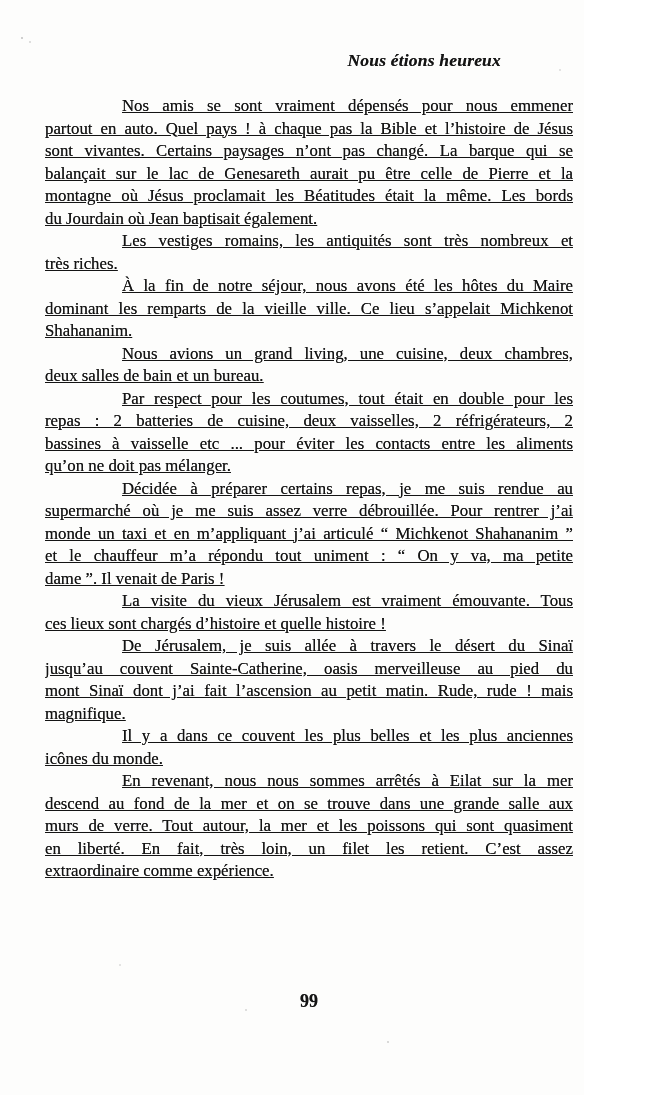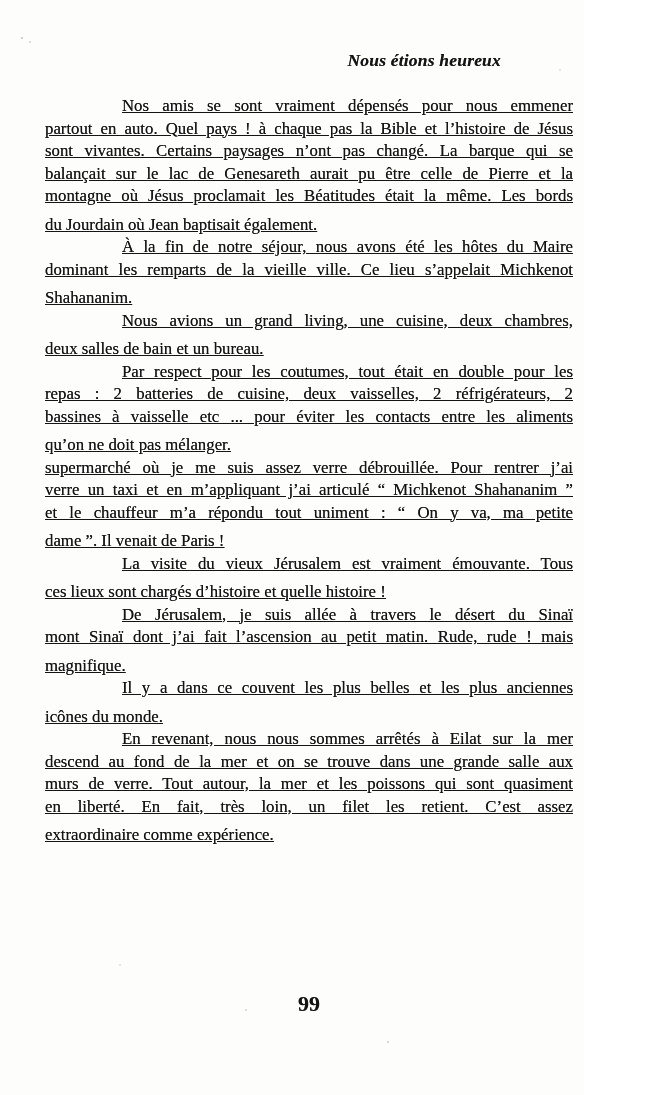--- a/index.html
+++ b/index.html
@@ -50,28 +50,28 @@
   }
   .para { margin: 0; padding: 0; }
   .line {
     text-align: justify;
     text-align-last: justify;
     white-space: normal;
     overflow: hidden;
     height: 22.5px;
   }
   .line.first { padding-left: 77px; }
-  .line.last  { text-align-last: left; margin-top: 6px; }
+  .line.last  { text-align-last: left; }
   .page-number {
     position: absolute;
     top: 991px;
     left: 45px;
     width: 528px;
     text-align: center;
-    font-size: 22px;
+    font-size: 18px;
     font-weight: 700;
     text-shadow: 0 0 0.4px rgba(0,0,0,0.6);
   }
 </style>
 </head>
 <body>
 
 <div class="page">
 
   <div class="running-header">Nous étions heureux</div>
@@ -79,46 +79,52 @@
   <div class="body-block">
       <div class="para">
         <div class="line first">Nos amis se sont vraiment dépensés pour nous emmener</div>
         <div class="line">partout en auto. Quel pays ! à chaque pas la Bible et l’histoire de Jésus</div>
         <div class="line">sont vivantes. Certains paysages n’ont pas changé. La barque qui se</div>
         <div class="line">balançait sur le lac de Genesareth aurait pu être celle de Pierre et la</div>
         <div class="line">montagne où Jésus proclamait les Béatitudes était la même. Les bords</div>
         <div class="line last">du Jourdain où Jean baptisait également.</div>
       </div>
       <div class="para">
+        <div class="line first">Les vestiges romains, les antiquités sont très nombreux et</div>
+        <div class="line last">très riches.</div>
+      </div>
+      <div class="para">
         <div class="line first">À la fin de notre séjour, nous avons été les hôtes du Maire</div>
         <div class="line">dominant les remparts de la vieille ville. Ce lieu s’appelait Michkenot</div>
         <div class="line last">Shahananim.</div>
       </div>
       <div class="para">
         <div class="line first">Nous avions un grand living, une cuisine, deux chambres,</div>
         <div class="line last">deux salles de bain et un bureau.</div>
       </div>
       <div class="para">
         <div class="line first">Par respect pour les coutumes, tout était en double pour les</div>
         <div class="line">repas : 2 batteries de cuisine, deux vaisselles, 2 réfrigérateurs, 2</div>
         <div class="line">bassines à vaisselle etc ... pour éviter les contacts entre les aliments</div>
         <div class="line last">qu’on ne doit pas mélanger.</div>
       </div>
       <div class="para">
+        <div class="line first">Décidée à préparer certains repas, je me suis rendue au</div>
         <div class="line">supermarché où je me suis assez verre débrouillée. Pour rentrer j’ai</div>
-        <div class="line">verre un taxi et en m’appliquant j’ai articulé “ Michkenot Shahananim ”</div>
+        <div class="line">monde un taxi et en m’appliquant j’ai articulé “ Michkenot Shahananim ”</div>
         <div class="line">et le chauffeur m’a répondu tout uniment : “ On y va, ma petite</div>
         <div class="line last">dame ”. Il venait de Paris !</div>
       </div>
       <div class="para">
         <div class="line first">La visite du vieux Jérusalem est vraiment émouvante. Tous</div>
         <div class="line last">ces lieux sont chargés d’histoire et quelle histoire !</div>
       </div>
       <div class="para">
         <div class="line first">De Jérusalem, je suis allée à travers le désert du Sinaï</div>
+        <div class="line">jusqu’au couvent Sainte-Catherine, oasis merveilleuse au pied du</div>
         <div class="line">mont Sinaï dont j’ai fait l’ascension au petit matin. Rude, rude ! mais</div>
         <div class="line last">magnifique.</div>
       </div>
       <div class="para">
         <div class="line first">Il y a dans ce couvent les plus belles et les plus anciennes</div>
         <div class="line last">icônes du monde.</div>
       </div>
       <div class="para">
         <div class="line first">En revenant, nous nous sommes arrêtés à Eilat sur la mer</div>
         <div class="line">descend au fond de la mer et on se trouve dans une grande salle aux</div>

